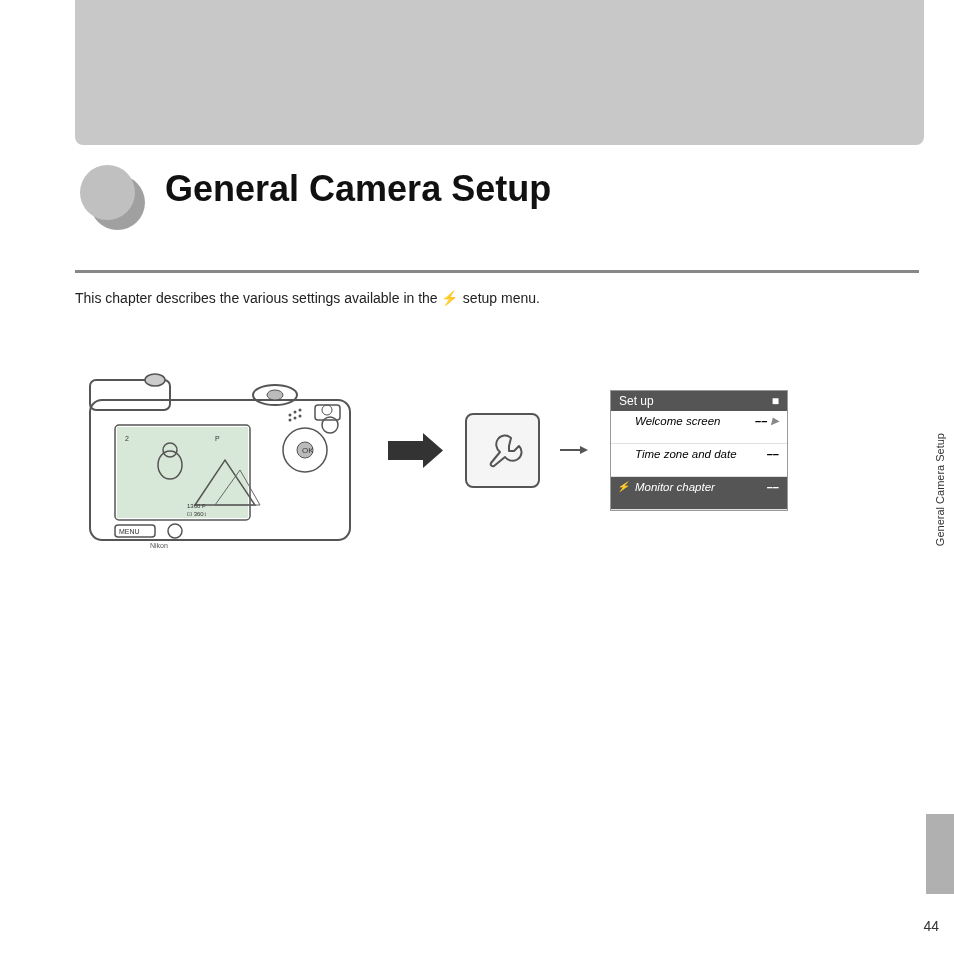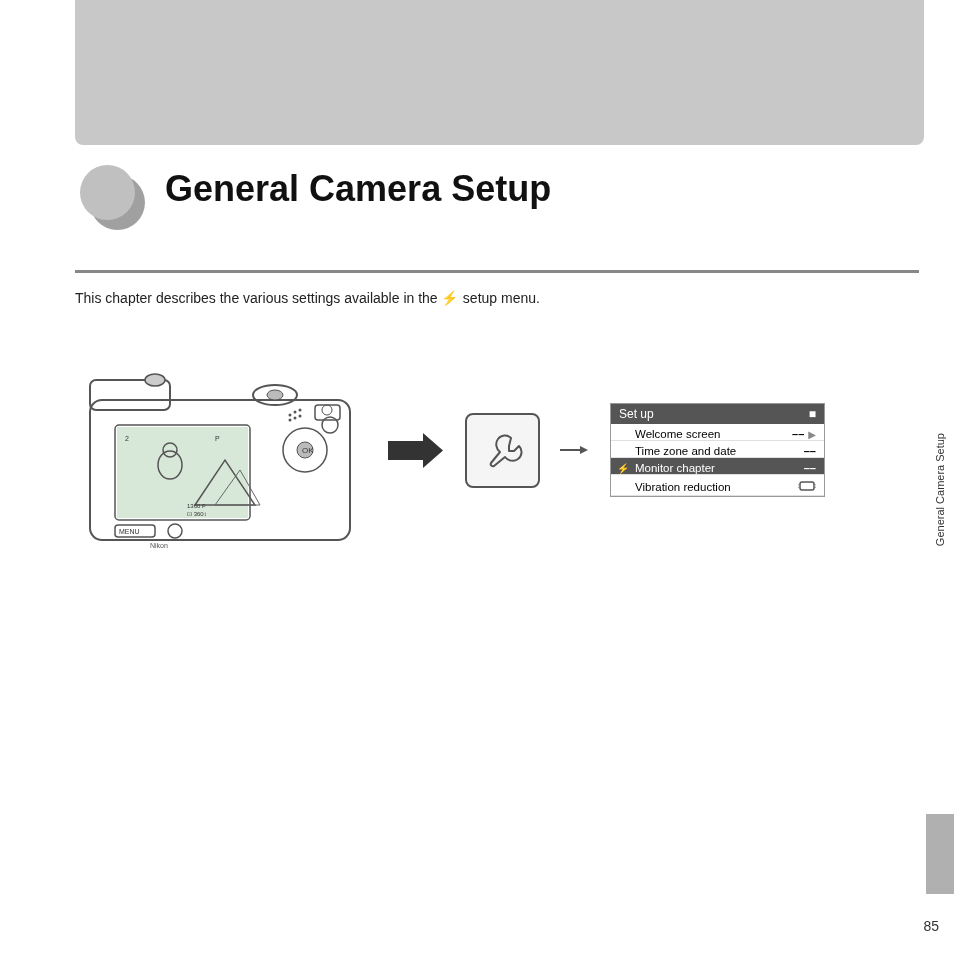--- a/index.html
+++ b/index.html
@@ -178,44 +178,45 @@
     .arrow-connector {
       width: 30px;
       height: 20px;
       display: flex;
       align-items: center;
       flex-shrink: 0;
     }
 
     
     .setup-menu {
-      width: 215px;
+      width: 178px;
       border: 1px solid #999;
       background: #fff;
       flex-shrink: 0;
       font-size: 12px;
     }
 
     .menu-header {
       background: #555;
       color: #fff;
       padding: 3px 8px;
       display: flex;
       justify-content: space-between;
       align-items: center;
       font-size: 12px;
     }
 
     .menu-item {
       display: flex;
       align-items: center;
       justify-content: space-between;
-      padding: 4px 8px 0 6px;
+      padding: 4px 8px 16px 6px;
       border-bottom: 1px solid #e0e0e0;
       font-size: 11.5px;
+      font-style: italic;
     }
 
     .menu-item.active {
       background: #555;
       color: #fff;
     }
 
     .menu-item .item-left {
       display: flex;
       align-items: center;
@@ -249,21 +250,21 @@
 
 <div class="top-banner"></div>
 
 <div class="right-sidebar">
   <div class="sidebar-text">
     <span>General Camera Setup</span>
   </div>
   <div class="sidebar-gray-box"></div>
 </div>
 
-<div class="page-number">85</div>
+<div class="page-number">44</div>
 
 <div class="chapter-icon">
   <div class="circle-back"></div>
   <div class="circle-front"></div>
 </div>
 
 <h1 class="chapter-title">General Camera Setup</h1>
 
 <div class="divider"></div>
 
@@ -372,30 +373,17 @@
 
     <div class="menu-item active">
       <div class="item-left">
         <span class="item-icon" style="color:#fff;">⚡</span>
         <span>Monitor chapter</span>
       </div>
       <span class="item-value">––</span>
     </div>
 
 
-    <div class="menu-item">
-      <div class="item-left">
-        <span class="item-icon"></span>
-        <span>Vibration reduction</span>
-      </div>
-      <span class="item-value">
-        <svg width="18" height="14" viewBox="0 0 18 14" xmlns="http://www.w3.org/2000/svg">
-          <rect x="2" y="3" width="14" height="8" rx="2" fill="none" stroke="#555" stroke-width="1.5"></rect>
-          <path d="M0,5 C-1,7 -1,7 0,9" stroke="#555" stroke-width="1.5" fill="none"></path>
-          <path d="M18,5 C19,7 19,7 18,9" stroke="#555" stroke-width="1.5" fill="none"></path>
-        </svg>
-      </span>
-    </div>
 
 
   </div>
 
 </div>
 
 </body></html>

